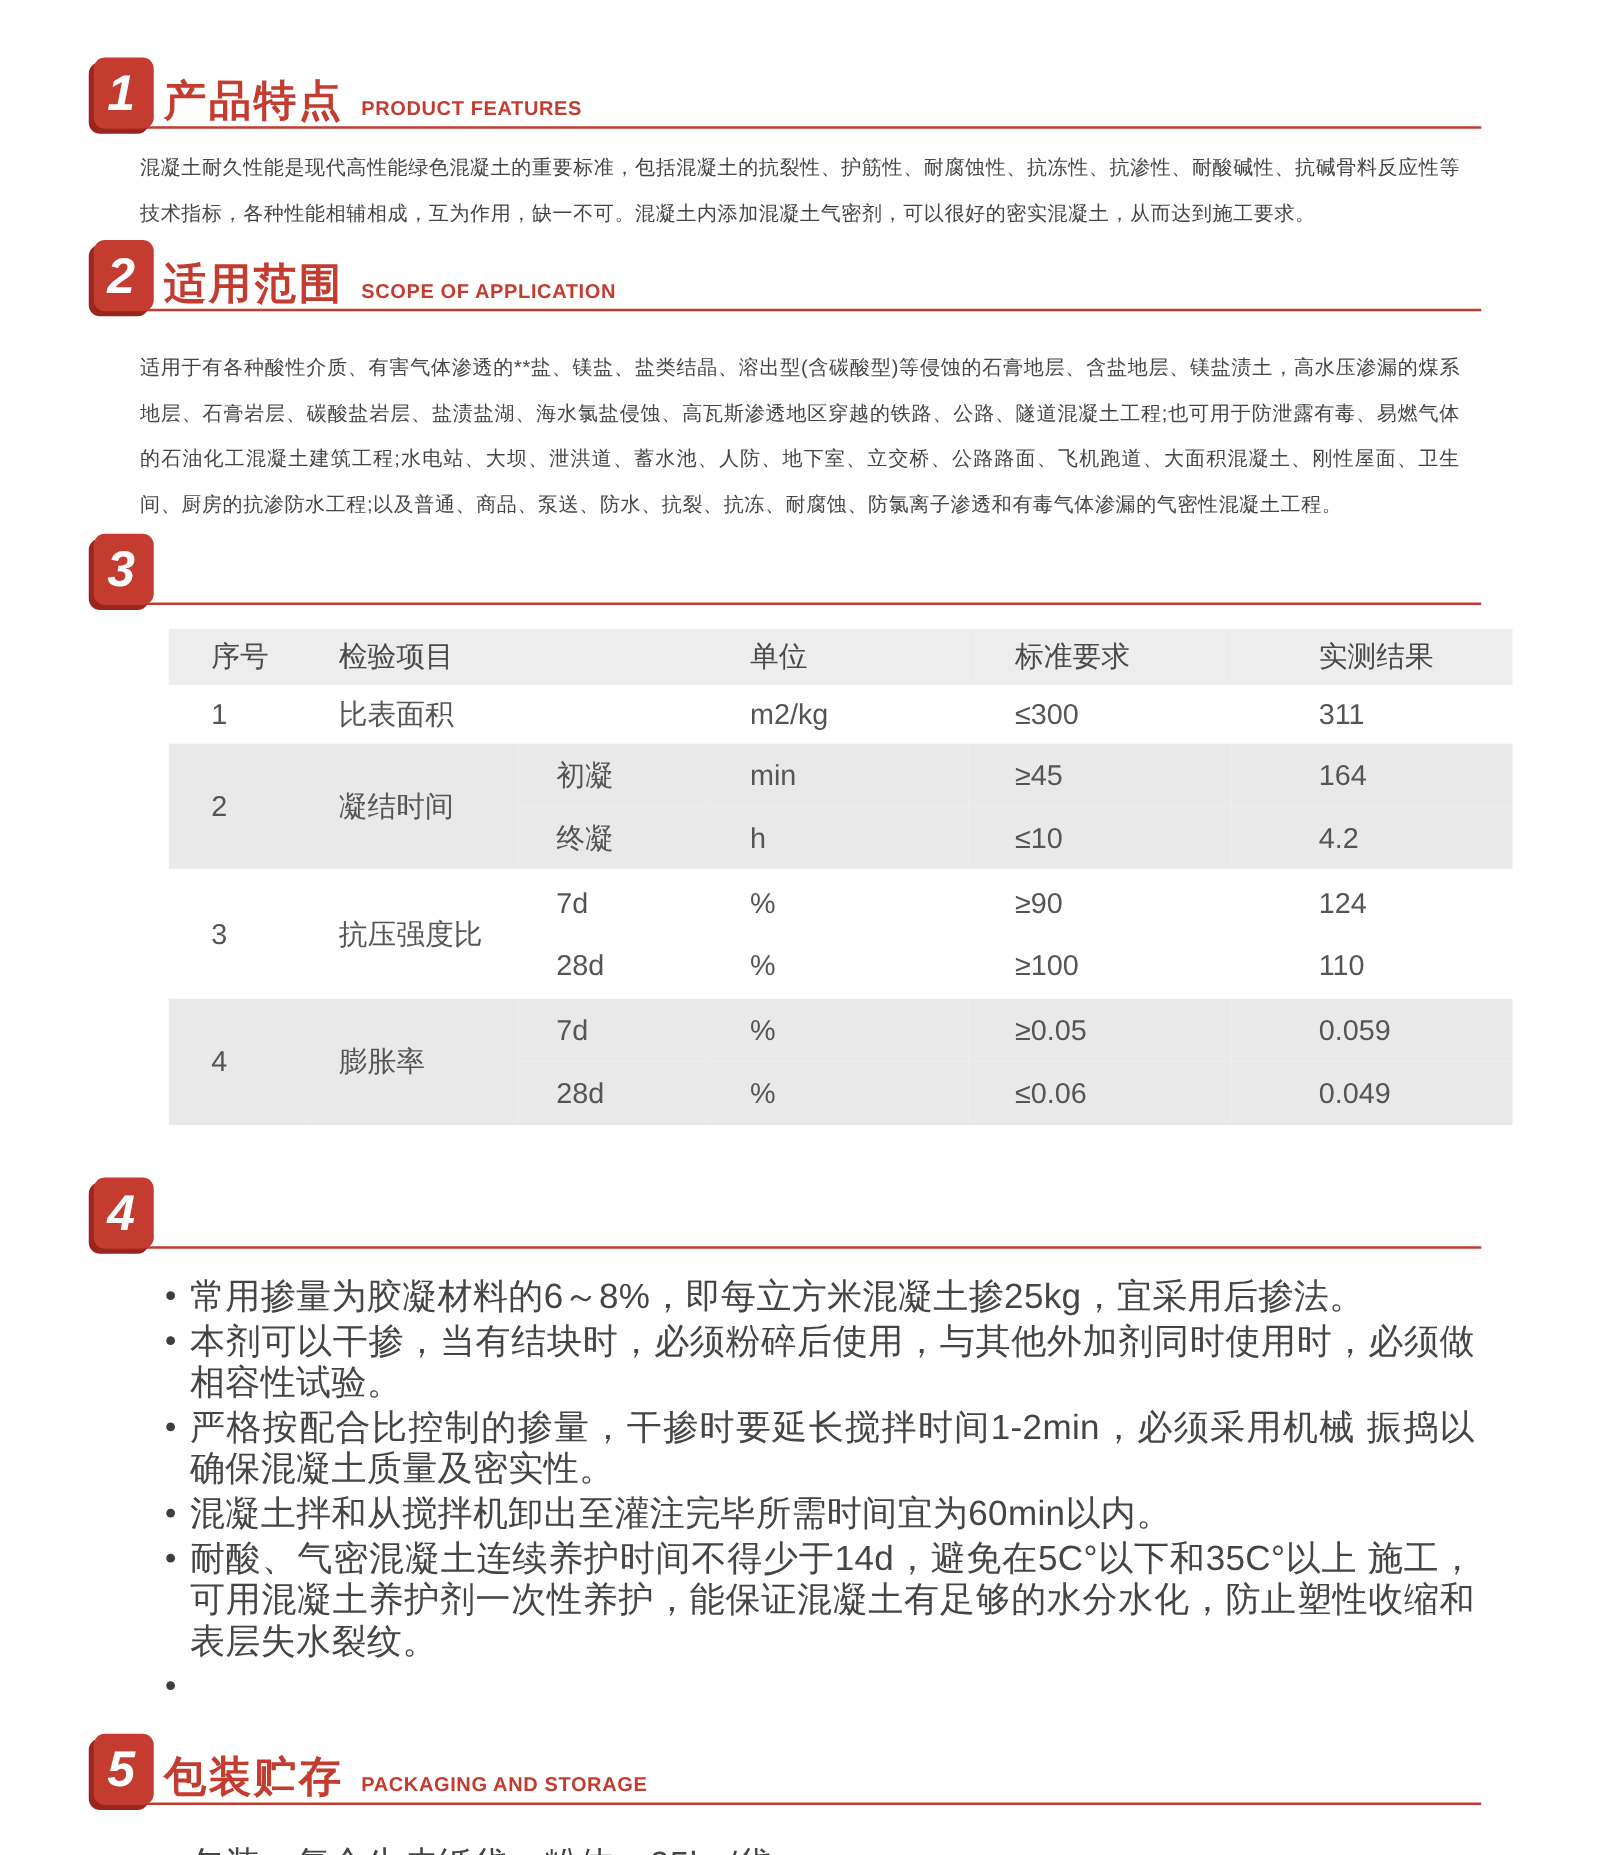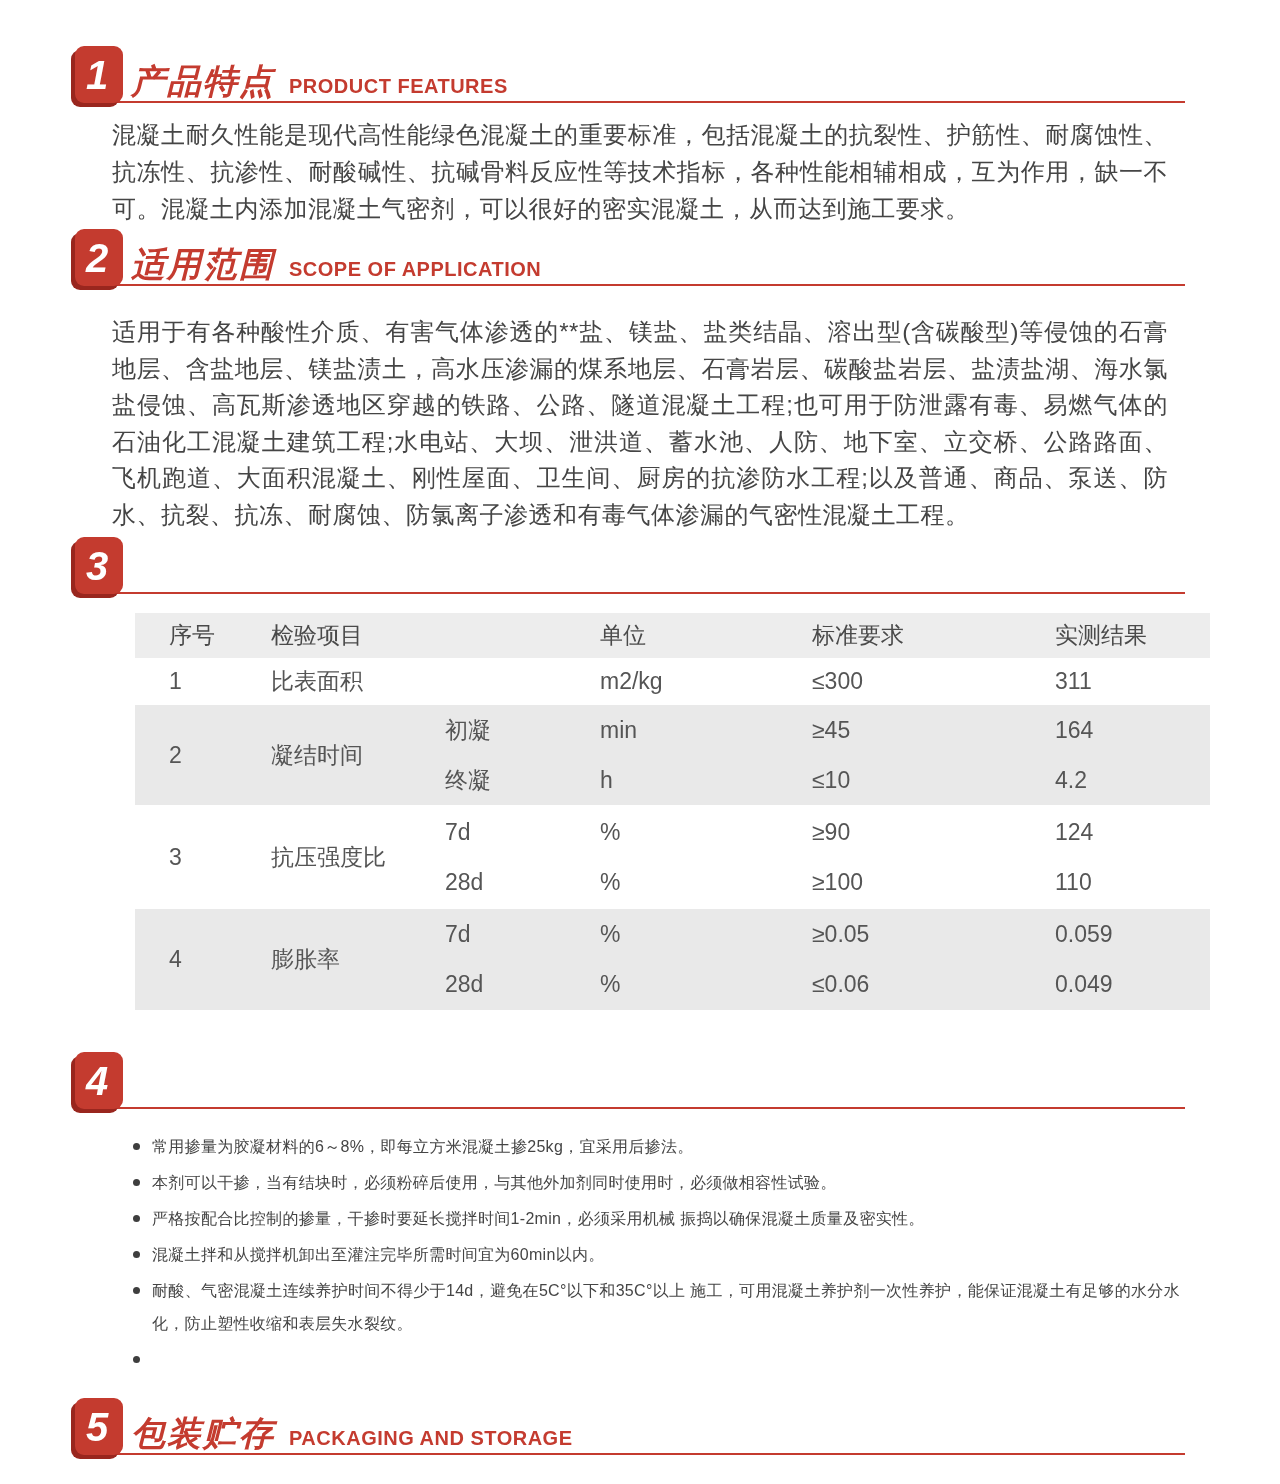--- a/index.html
+++ b/index.html
@@ -16,35 +16,35 @@
 
   
   .sec-head{position:relative;height:60px;margin:0 95px 0 75px;}
   .sec-head .rule{position:absolute;left:0;right:0;bottom:3px;height:2px;background:var(--accent);z-index:1;}
   .badge{position:absolute;left:0;top:0;width:48px;height:57px;background:var(--accent);
          border-radius:9px;box-shadow:-4px 4px 0 var(--accent-dark);z-index:2;
          display:flex;align-items:center;justify-content:center;}
   .badge span{color:#fff;font-style:italic;font-weight:bold;font-size:40px;line-height:1;
               transform:translateX(-2px);}
   .titles{position:absolute;left:56px;bottom:8px;display:flex;align-items:flex-end;z-index:2;}
-  .title-zh{color:var(--accent);font-size:34px;font-weight:bold;line-height:1;letter-spacing:2px;white-space:nowrap;font-style:italic;}
-  .title-en{color:var(--accent);font-size:20px;font-weight:bold;line-height:1;margin:0 0 2px 14px;
+  .title-zh{color:var(--accent);font-size:34px;font-weight:bold;line-height:1;letter-spacing:2px;white-space:nowrap;}
+  .title-en{color:var(--accent);font-size:16px;font-weight:bold;line-height:1;margin:0 0 2px 14px;
             letter-spacing:0.5px;white-space:nowrap;}
 
   
-  .para{margin:10px 112px 0 112px;font-size:24px;line-height:37px;color:var(--text);
+  .para{margin:10px 112px 0 112px;font-size:16px;line-height:37px;color:var(--text);
         text-align:justify;letter-spacing:0.5px;}
   .m-sec2{margin-top:0;}
   .m-sec3{margin-top:0;}
   .m-sec4{margin-top:20px;}
   .m-sec5{margin-top:14px;}
 
   
   .bullets{list-style:none;margin:18px 100px 0 130px;}
-  .bullets li{display:flex;font-size:16px;line-height:33px;color:var(--text);margin-bottom:3px;
+  .bullets li{display:flex;font-size:28px;line-height:33px;color:var(--text);margin-bottom:3px;
               text-align:justify;letter-spacing:0.3px;}
   .bullets .dot{flex:0 0 7px;width:7px;height:7px;border-radius:50%;background:#3e3e3e;
                 margin:13px 12px 0 3px;}
   .bullets2{margin-top:28px;}
   .bullets2 li{margin-bottom:8px;}
 
   
   .perf{margin:16px 0 0 135px;width:1075px;border-collapse:collapse;table-layout:fixed;
         font-size:23px;color:#555;}
   .perf th{background:var(--head-band);font-weight:normal;color:#4a4a4a;text-align:left;

